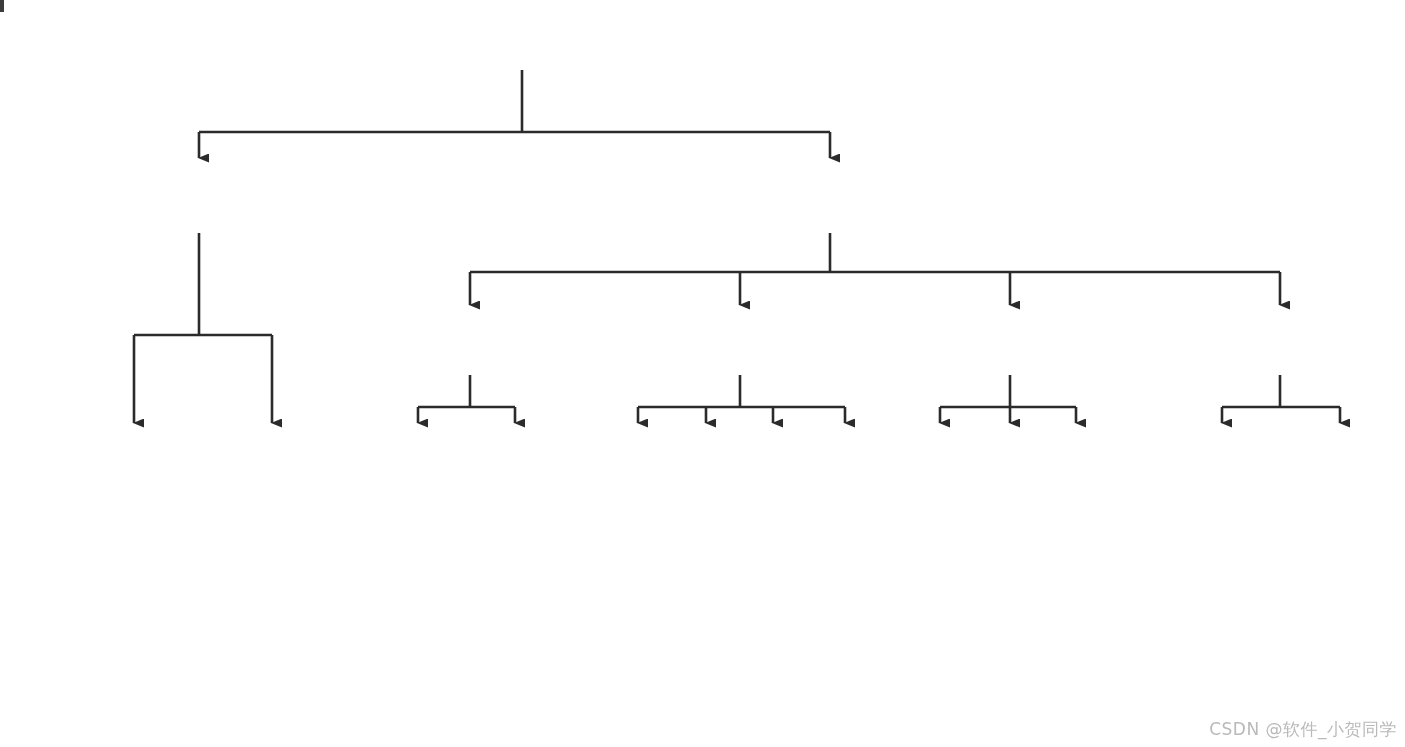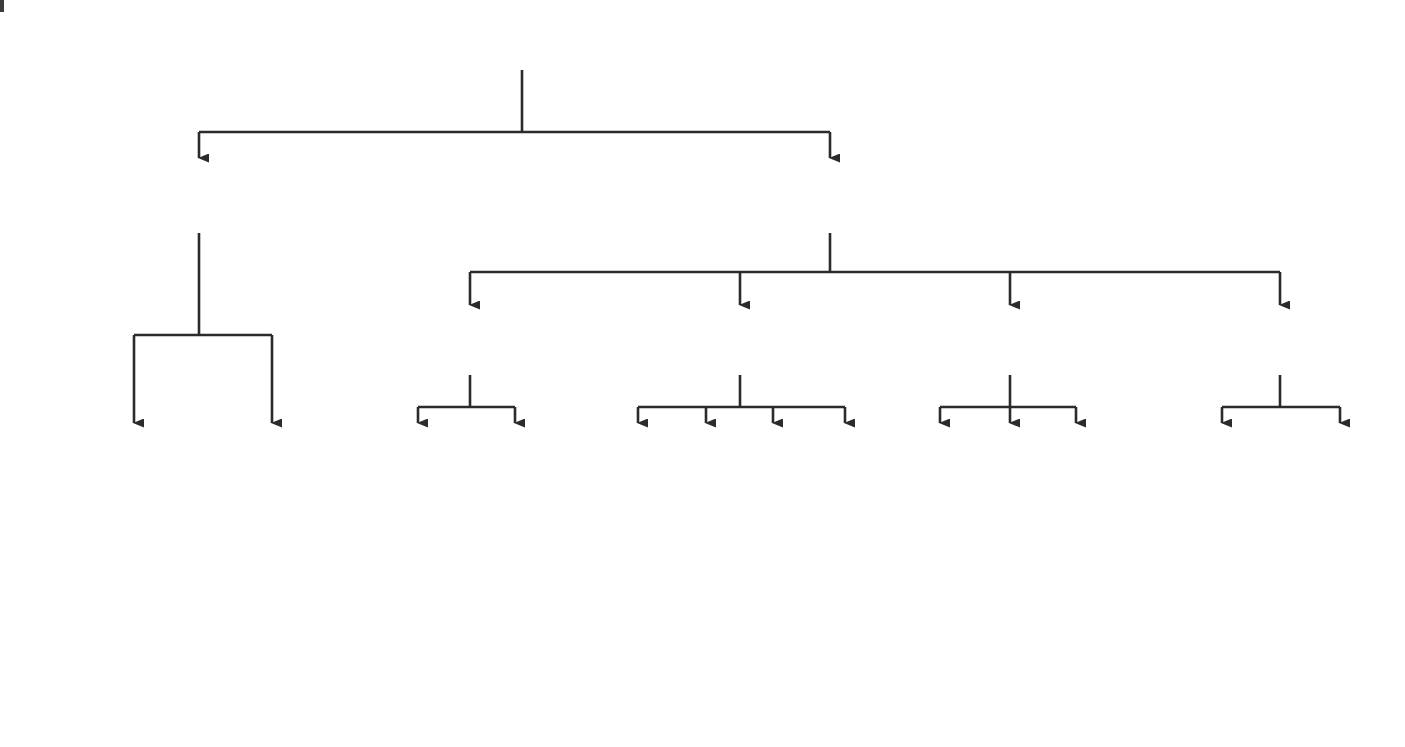--- a/index.html
+++ b/index.html
@@ -189,14 +189,15 @@
   <div class="node vert" style="border-color: rgb(60, 60, 60); background: rgb(255, 255, 255); color: rgb(26, 26, 26);">
     <span class="node-label"></span>
   </div>
   <div class="node vert" style="border-color: rgb(60, 60, 60); background: rgb(255, 255, 255); color: rgb(26, 26, 26);">
     <span class="node-label"></span>
   </div>
   <div class="node vert" style="border-color: rgb(60, 60, 60); background: rgb(255, 255, 255); color: rgb(26, 26, 26);">
     <span class="node-label"></span>
   </div>
 
+  <div class="watermark" style="color: rgb(185, 185, 185);">CSDN @软件_小贺同学</div>
 
 </div>
 
 </body></html>

